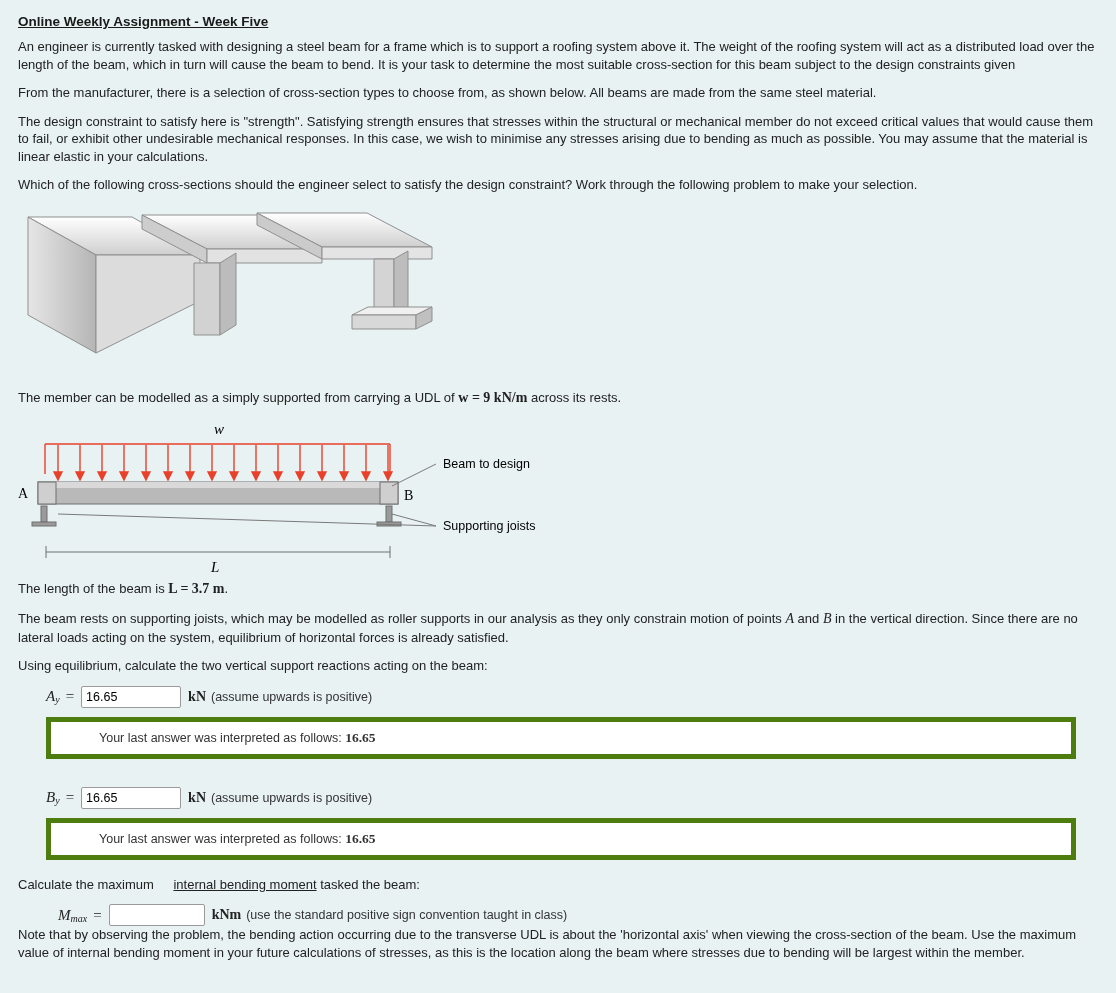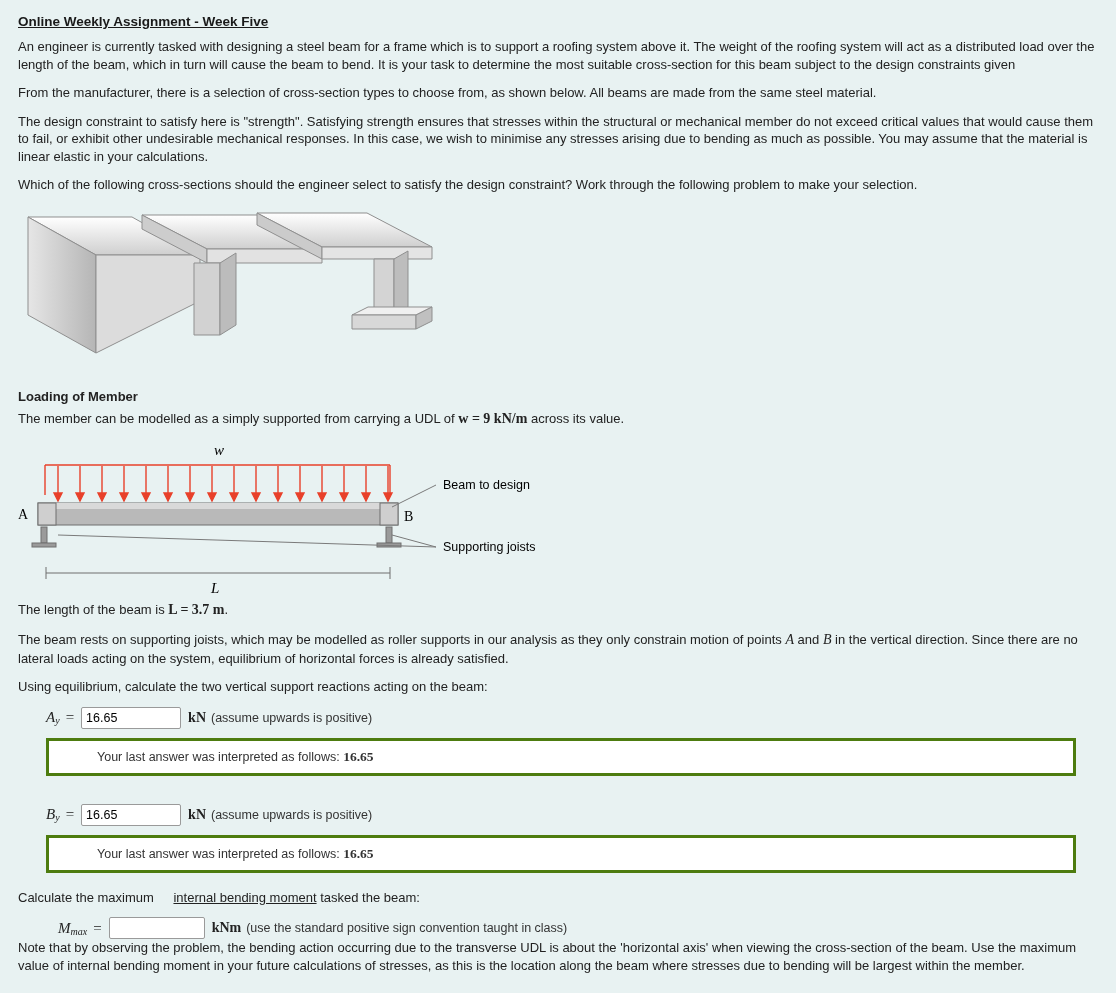--- a/index.html
+++ b/index.html
@@ -60,21 +60,21 @@
     font-family: "Liberation Sans", sans-serif;
     font-size: 12.5px;
     padding: 1px 4px;
     border-radius: 2px;
   }
   input.ansbox.wide { width: 96px; }
   .unit { font-family: Liberation Serif, serif; font-weight: bold; font-size: 14px; margin: 0 5px 0 7px; }
   .hint { font-size: 12.5px; color: #333; }
   .interp {
     background: #ffffff;
-    border: 3px solid #4d7c0f;
+    border: 5px solid #4d7c0f;
     margin: 9px 0 0 28px;
     width: 1030px;
     padding: 8px 0 8px 48px;
     font-size: 12.5px;
     color: #333;
   }
   .interp b { font-family: "Liberation Serif", serif; font-weight: bold; font-size: 13.5px; }
   .spacer-lg { height: 22px; }
   u.ul { text-decoration: underline; padding-left: 16px; }
   .note {
@@ -130,23 +130,22 @@
         <polygon points="300,42 410,42 410,54 300,54" fill="#e4e4e4" stroke="#8f8f8f" stroke-width="1"></polygon>
         <polygon points="352,54 372,54 372,110 352,110" fill="#d4d4d4" stroke="#8f8f8f" stroke-width="1"></polygon>
         <polygon points="372,54 386,46 386,102 372,110" fill="#bdbdbd" stroke="#8f8f8f" stroke-width="1"></polygon>
         <polygon points="330,110 394,110 410,102 346,102" fill="#f0f0f0" stroke="#8f8f8f" stroke-width="1"></polygon>
         <polygon points="330,110 394,110 394,124 330,124" fill="#d8d8d8" stroke="#8f8f8f" stroke-width="1"></polygon>
         <polygon points="394,110 410,102 410,116 394,124" fill="#c0c0c0" stroke="#8f8f8f" stroke-width="1"></polygon>
       </g>
     </svg>
   </div>
 
-  <div class="sec-head">Loading of Member</div>
   <p class="para" style="margin-bottom:4px;">
-    <span>The member can be modelled as a simply supported from carrying a UDL of </span><span class="mathb">w = 9 kN/m</span><span> across its value.</span>
+    <span>The member can be modelled as a simply supported from carrying a UDL of </span><span class="mathb">w = 9 kN/m</span><span> across its rests.</span>
   </p>
 
   <div class="beam-wrap">
     <svg width="560" height="160" viewBox="0 0 560 160">
 
       <text x="196" y="20" font-family="Liberation Serif, serif" font-style="italic" font-size="15">w</text>
 
       <line x1="27" y1="30" x2="372" y2="30" stroke="#e8402a" stroke-width="1.6"></line>
       <line x1="27" y1="30" x2="27" y2="60" stroke="#e8402a" stroke-width="1.4"></line>
       <line x1="372" y1="30" x2="372" y2="60" stroke="#e8402a" stroke-width="1.4"></line>

